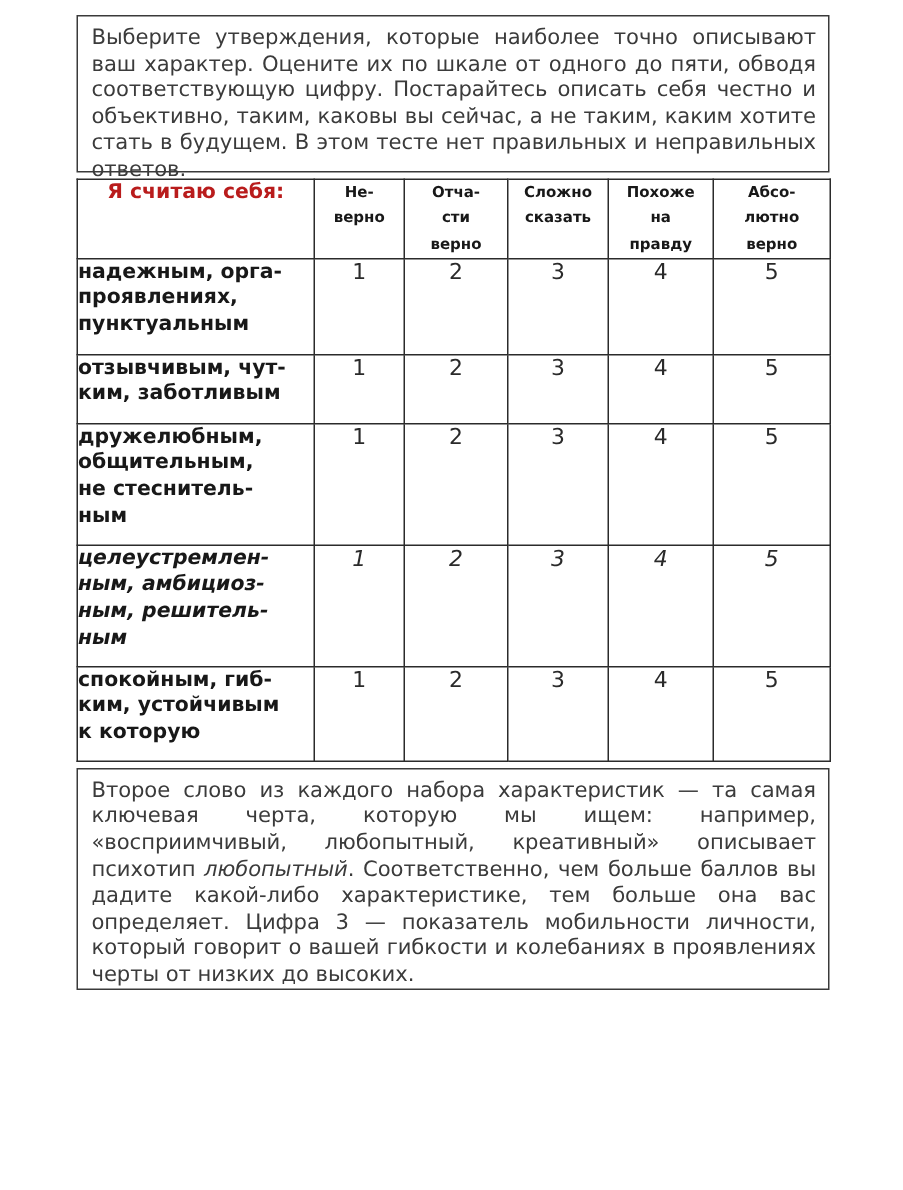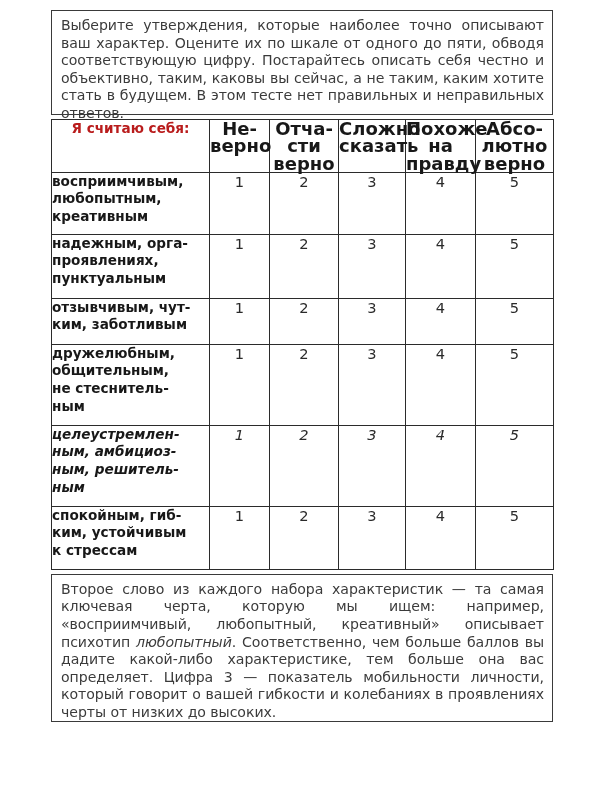--- a/index.html
+++ b/index.html
@@ -69,21 +69,21 @@
   .hdr-trait {
     font-size: 13.6px;
     font-weight: bold;
     line-height: 17px;
     text-align: center;
     vertical-align: top;
     padding: 9px 0 0 10px;
     color: #b91c1c;
   }
   .hdr-opt {
-    font-size: 18px;
+    font-size: 10px;
     font-weight: bold;
     line-height: 17.3px;
     text-align: center;
     vertical-align: top;
     padding: 9px 3px 0 3px;
     color: #181818;
     white-space: pre-line;
   }
 
   
@@ -143,30 +143,20 @@
 сказать</th>
         <th class="hdr-opt">Похоже
 на
 правду</th>
         <th class="hdr-opt">Абсо-
 лютно
 верно</th>
       </tr>
     </thead>
     <tbody>
-      <tr class="r1">
-        <td class="trait-cell">восприимчивым,
-любопытным,
-креативным</td>
-        <td class="num-cell">1</td>
-        <td class="num-cell">2</td>
-        <td class="num-cell">3</td>
-        <td class="num-cell">4</td>
-        <td class="num-cell">5</td>
-      </tr>
       <tr class="r2">
         <td class="trait-cell">надежным, орга-
 проявлениях,
 пунктуальным</td>
         <td class="num-cell">1</td>
         <td class="num-cell">2</td>
         <td class="num-cell">3</td>
         <td class="num-cell">4</td>
         <td class="num-cell">5</td>
       </tr>
@@ -197,21 +187,21 @@
 ным</td>
         <td class="num-cell">1</td>
         <td class="num-cell">2</td>
         <td class="num-cell">3</td>
         <td class="num-cell">4</td>
         <td class="num-cell">5</td>
       </tr>
       <tr class="r6">
         <td class="trait-cell">спокойным, гиб-
 ким, устойчивым
-к стрессам</td>
+к которую</td>
         <td class="num-cell">1</td>
         <td class="num-cell">2</td>
         <td class="num-cell">3</td>
         <td class="num-cell">4</td>
         <td class="num-cell">5</td>
       </tr>
     </tbody>
   </table>
 
   <div class="prose-box" id="outro-box">

